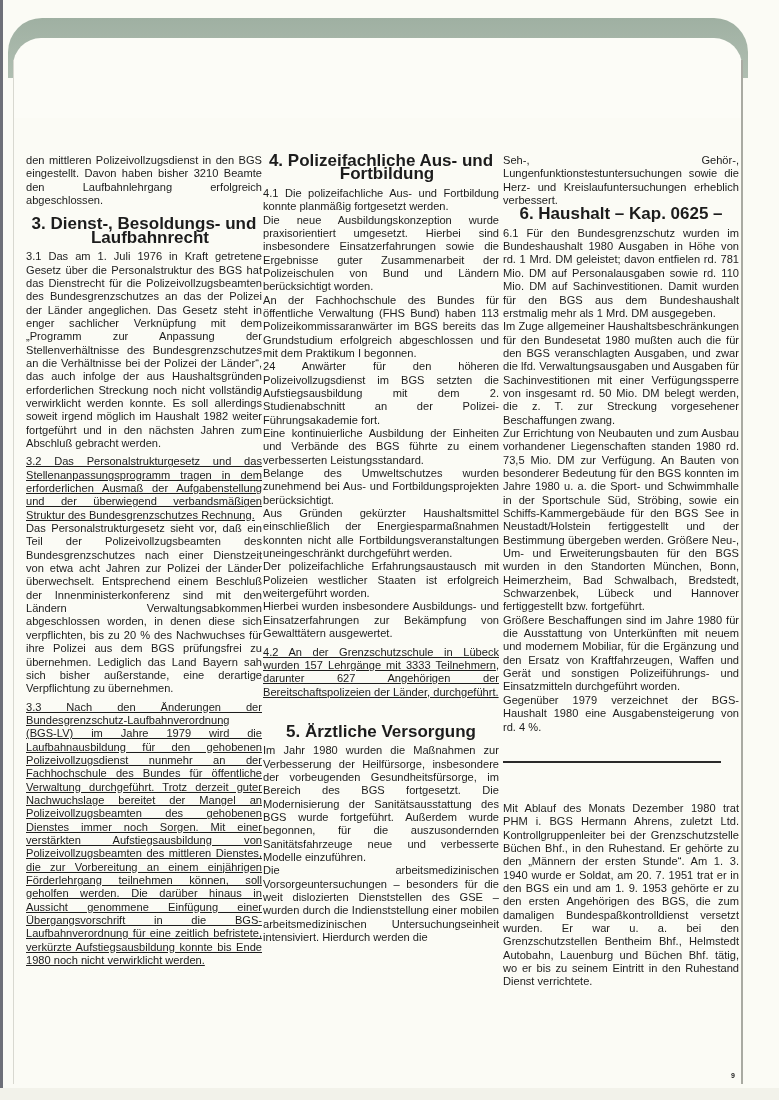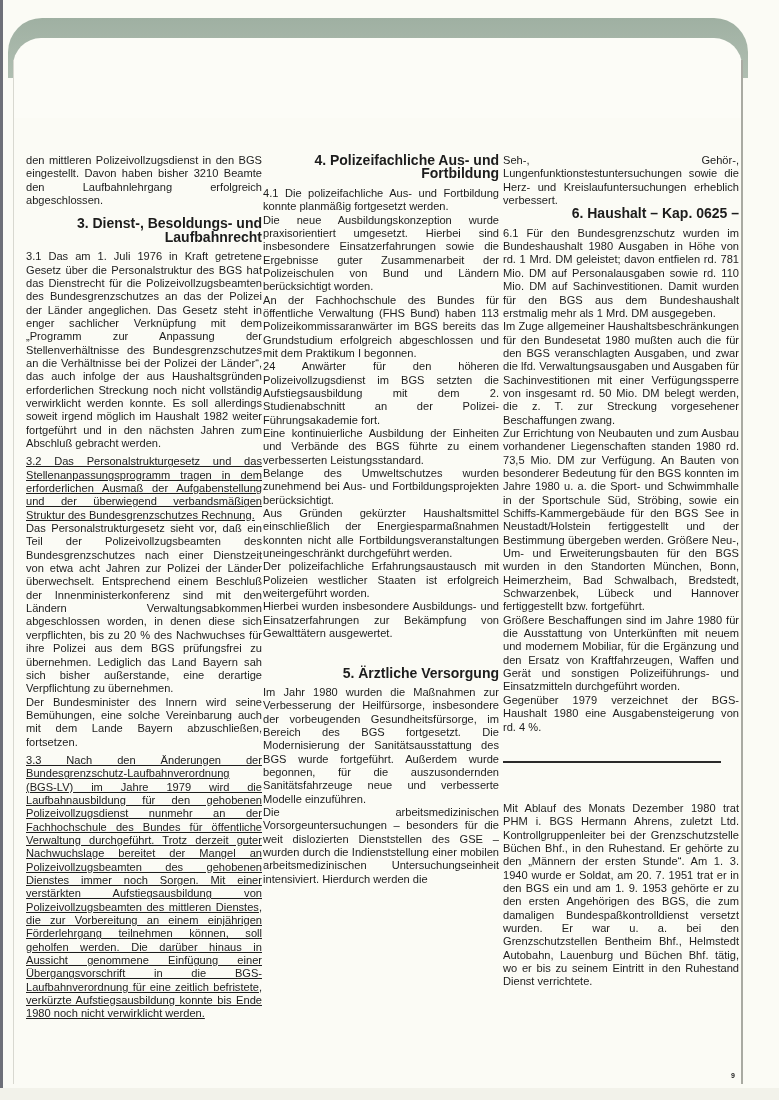--- a/index.html
+++ b/index.html
@@ -24,22 +24,22 @@
   .frame-left-rule { position: absolute; left: 13px; top: 60px; width: 1px; height: 1024px; background: #d8d8d0; }
   .bottom-fade { position: absolute; left: 0; top: 1088px; width: 779px; height: 12px; background: #f2f2ea; }
   .col {
     position: absolute; top: 154px; width: 236px;
     font-size: 11.1px; line-height: 13.35px; text-align: justify;
     hyphens: manual;
   }
   .col p { margin: 0; }
   .col .gap { margin-top: 5px; text-decoration: underline; }
   .col h2 {
-    font-size: 14px; line-height: 13.4px; font-weight: bold; margin: 10px 0 6px 0;
-    text-align: right; padding-left: 12px; text-indent: -12px;
+    font-size: 17px; line-height: 13.4px; font-weight: bold; margin: 10px 0 6px 0;
+    text-align: center; padding-left: 12px; text-indent: -12px;
   }
   .col1 { left: 26px; }
   .col2 { left: 263px; }
   .col3 { left: 503px; width: 236px; }
   .rule { height: 2px; background: #2a2a2a; margin: 27px 0 39px 0; width: 218px; }
   .pagenum { position: absolute; left: 731px; top: 1072px; font-size: 7px; font-weight: bold; }
 </style>
 </head>
 <body>
 
@@ -48,35 +48,35 @@
 <div class="frame-inner"></div>
 <div class="frame-left-rule"></div>
 <div class="frame-right-rule"></div>
 
 <div class="col col1">
   <p>den mittleren Polizeivollzugsdienst in den BGS eingestellt. Davon haben bisher 3210 Beamte den Laufbahnlehrgang erfolgreich abgeschlossen.</p>
   <h2>3. Dienst-, Besoldungs- und Laufbahnrecht</h2>
   <p>3.1 Das am 1. Juli 1976 in Kraft getretene Gesetz über die Personalstruktur des BGS hat das Dienstrecht für die Polizeivollzugsbeamten des Bundesgrenzschutzes an das der Polizei der Länder angeglichen. Das Gesetz steht in enger sachlicher Verknüpfung mit dem „Programm zur Anpassung der Stellenverhältnisse des Bundesgrenzschutzes an die Verhältnisse bei der Polizei der Länder“, das auch infolge der aus Haushaltsgründen erforderlichen Streckung noch nicht vollständig verwirklicht werden konnte. Es soll allerdings soweit irgend möglich im Haushalt 1982 weiter fortgeführt und in den nächsten Jahren zum Abschluß gebracht werden.</p>
   <p class="gap">3.2 Das Personalstrukturgesetz und das Stellenanpassungsprogramm tragen in dem erforderlichen Ausmaß der Aufgabenstellung und der überwiegend verbandsmäßigen Struktur des Bundesgrenzschutzes Rechnung.</p>
   <p>Das Personalstrukturgesetz sieht vor, daß ein Teil der Polizeivollzugsbeamten des Bundesgrenzschutzes nach einer Dienstzeit von etwa acht Jahren zur Polizei der Länder überwechselt. Entsprechend einem Beschluß der Innenministerkonferenz sind mit den Ländern Verwaltungsabkommen abgeschlossen worden, in denen diese sich verpflichten, bis zu 20 % des Nachwuchses für ihre Polizei aus dem BGS prüfungsfrei zu übernehmen. Lediglich das Land Bayern sah sich bisher außerstande, eine derartige Verpflichtung zu übernehmen.</p>
-  <p>Der Bundesminister des Innern wird seine Bemühungen, eine solche Vereinbarung auch mit dem Lande Bayern abzuschließen, fortsetzen.</p>
   <p class="gap">3.3 Nach den Änderungen der Bundesgrenzschutz-Laufbahnverordnung (BGS-LV) im Jahre 1979 wird die Laufbahnausbildung für den gehobenen Polizeivollzugsdienst nunmehr an der Fachhochschule des Bundes für öffentliche Verwaltung durchgeführt. Trotz derzeit guter Nachwuchslage bereitet der Mangel an Polizeivollzugsbeamten des gehobenen Dienstes immer noch Sorgen. Mit einer verstärkten Aufstiegsausbildung von Polizeivollzugsbeamten des mittleren Dienstes, die zur Vorbereitung an einem einjährigen Förderlehrgang teilnehmen können, soll geholfen werden. Die darüber hinaus in Aussicht genommene Einfügung einer Übergangsvorschrift in die BGS-Laufbahnverordnung für eine zeitlich befristete, verkürzte Aufstiegsausbildung konnte bis Ende 1980 noch nicht verwirklicht werden.</p>
 </div>
 
 <div class="col col2">
   <h2 style="margin-top:0">4. Polizeifachliche Aus- und Fortbildung</h2>
   <p>4.1 Die polizeifachliche Aus- und Fortbildung konnte planmäßig fortgesetzt werden.</p>
   <p>Die neue Ausbildungskonzeption wurde praxisorientiert umgesetzt. Hierbei sind insbesondere Einsatzerfahrungen sowie die Ergebnisse guter Zusammenarbeit der Polizeischulen von Bund und Ländern berücksichtigt worden.</p>
   <p>An der Fachhochschule des Bundes für öffentliche Verwaltung (FHS Bund) haben 113 Polizeikommissaranwärter im BGS bereits das Grundstudium erfolgreich abgeschlossen und mit dem Praktikum I begonnen.</p>
   <p>24 Anwärter für den höheren Polizeivollzugsdienst im BGS setzten die Aufstiegsausbildung mit dem 2. Studienabschnitt an der Polizei-Führungsakademie fort.</p>
   <p>Eine kontinuierliche Ausbildung der Einheiten und Verbände des BGS führte zu einem verbesserten Leistungsstandard.</p>
   <p>Belange des Umweltschutzes wurden zunehmend bei Aus- und Fortbildungsprojekten berücksichtigt.</p>
   <p>Aus Gründen gekürzter Haushaltsmittel einschließlich der Energiesparmaßnahmen konnten nicht alle Fortbildungsveranstaltungen uneingeschränkt durchgeführt werden.</p>
   <p>Der polizeifachliche Erfahrungsaustausch mit Polizeien westlicher Staaten ist erfolgreich weitergeführt worden.</p>
   <p>Hierbei wurden insbesondere Ausbildungs- und Einsatzerfahrungen zur Bekämpfung von Gewalttätern ausgewertet.</p>
+  <p class="gap">4.2 An der Grenzschutzschule in Lübeck wurden 157 Lehrgänge mit 3333 Teilnehmern, darunter 627 Angehörigen der Bereitschaftspolizeien der Länder, durchgeführt.</p>
   <h2 style="margin-top:26px">5. Ärztliche Versorgung</h2>
   <p>Im Jahr 1980 wurden die Maßnahmen zur Verbesserung der Heilfürsorge, insbesondere der vorbeugenden Gesundheitsfürsorge, im Bereich des BGS fortgesetzt. Die Modernisierung der Sanitätsausstattung des BGS wurde fortgeführt. Außerdem wurde begonnen, für die auszusondernden Sanitätsfahrzeuge neue und verbesserte Modelle einzuführen.</p>
   <p>Die arbeitsmedizinischen Vorsorgeuntersuchungen – besonders für die weit dislozierten Dienststellen des GSE – wurden durch die Indienststellung einer mobilen arbeitsmedizinischen Untersuchungseinheit intensiviert. Hierdurch werden die</p>
 </div>
 
 <div class="col col3">
   <p>Seh-, Gehör-, Lungenfunktionstestuntersuchungen sowie die Herz- und Kreislaufuntersuchungen erheblich verbessert.</p>
   <h2 style="margin-top:0">6. Haushalt – Kap. 0625 –</h2>
   <p>6.1 Für den Bundesgrenzschutz wurden im Bundeshaushalt 1980 Ausgaben in Höhe von rd. 1 Mrd. DM geleistet; davon entfielen rd. 781 Mio. DM auf Personalausgaben sowie rd. 110 Mio. DM auf Sachinvestitionen. Damit wurden für den BGS aus dem Bundeshaushalt erstmalig mehr als 1 Mrd. DM ausgegeben.</p>
   <p>Im Zuge allgemeiner Haushaltsbeschränkungen für den Bundesetat 1980 mußten auch die für den BGS veranschlagten Ausgaben, und zwar die lfd. Verwaltungsausgaben und Ausgaben für Sachinvestitionen mit einer Verfügungssperre von insgesamt rd. 50 Mio. DM belegt werden, die z. T. zur Streckung vorgesehener Beschaffungen zwang.</p>

